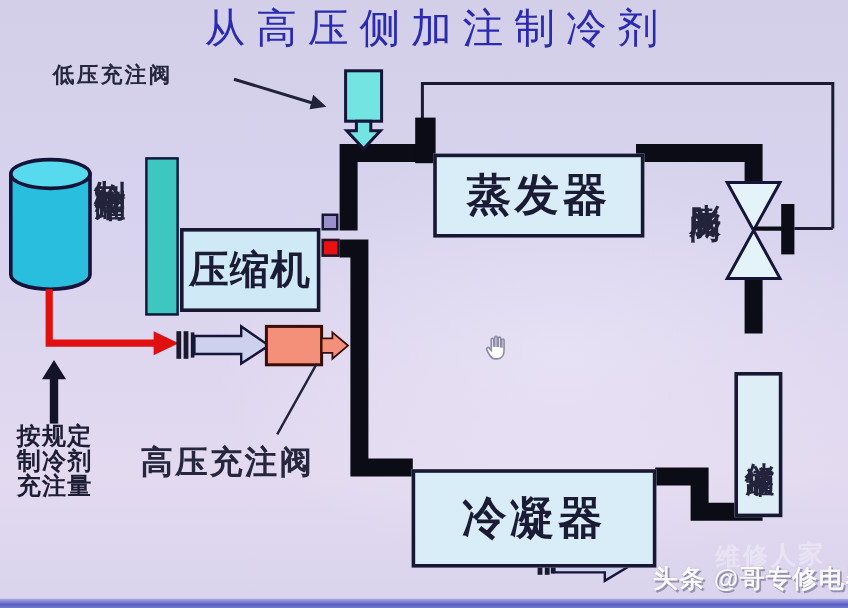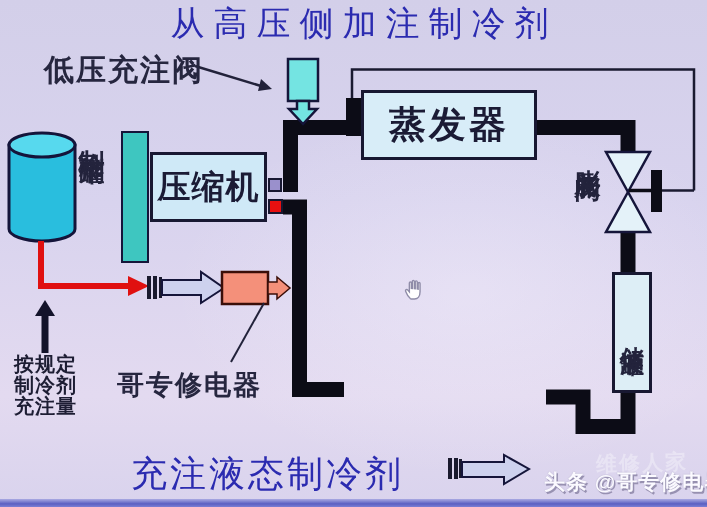--- a/index.html
+++ b/index.html
@@ -13,32 +13,32 @@
   .abs{position:absolute;}
   svg{display:block;}
   .title{
     position:absolute;font-weight:normal;color:#2b2bb0;white-space:nowrap;
   }
   #title-top{left:163px;top:1px;width:402px;font-size:34px;letter-spacing:9px;text-align:center;}
   #title-bottom{left:131px;top:450px;font-size:36px;letter-spacing:3px;}
   .box{
     position:absolute;background:#d8edf8;border:3px solid #181832;box-sizing:border-box;
     display:flex;align-items:center;justify-content:center;
-    font-weight:bold;color:#1b1b35;
+    font-weight:bold;color:#1b1b35;margin-top:38px;
   }
   #evaporator-box{left:361px;top:90px;width:176px;height:70px;font-size:37px;letter-spacing:3px;}
   #condenser-box{left:343px;top:353px;width:204px;height:82px;font-size:37px;letter-spacing:3px;}
   #compressor-box{left:150px;top:152px;width:117px;height:70px;font-size:33px;letter-spacing:1px;background:#cfe9f7;}
   #receiver-box{left:612px;top:272px;width:40px;height:121px;font-size:24px;background:#ddeef6;}
   #compressor-bar{left:121px;top:131px;width:28px;height:132px;background:#3ec6c0;border:2px solid #15153a;box-sizing:border-box;}
   .connector{position:absolute;border:2px solid #181832;box-sizing:border-box;}
   #suction-connector{left:268px;top:178px;width:14px;height:14px;background:#9a90cc;}
   #discharge-connector{left:268px;top:199px;width:15px;height:15px;background:#e81010;}
   .lbl{position:absolute;font-weight:bold;color:#26263f;white-space:nowrap;}
-  #lp-valve-label{left:44px;top:50px;font-size:30px;letter-spacing:2px;}
+  #lp-valve-label{left:44px;top:50px;font-size:18px;letter-spacing:2px;}
   #hp-valve-label{left:117px;top:367px;font-size:27px;letter-spacing:2px;}
   .vlabel{
     position:absolute;writing-mode:vertical-rl;text-orientation:upright;
     font-weight:bold;color:#23233c;letter-spacing:3px;line-height:1;
   }
   #tank-label{left:79px;top:129px;font-size:26px;}
   #expansion-label{left:575px;top:149px;font-size:26px;}
   #charge-note{left:14px;top:354px;font-size:20px;font-weight:bold;color:#1d1d33;line-height:21px;letter-spacing:1px;}
   #watermark{
     position:absolute;left:544px;top:468px;font-size:21px;font-weight:bold;color:#fbfaff;
@@ -105,35 +105,37 @@
       <rect x="448" y="458" width="4" height="21"></rect>
       <rect x="454" y="458" width="4" height="21"></rect>
       <rect x="459" y="459" width="3" height="19"></rect>
     </g>
     <polygon points="462,462 504,462 504,455 529,469 504,484 504,477 462,477" fill="#cdd1ee" stroke="#15153a" stroke-width="2"></polygon>
   </svg>
 
   <div class="box" id="evaporator-box">
     <span>蒸发器</span>
   </div>
+  <div class="box" id="condenser-box">
+    <span>冷凝器</span>
+  </div>
   <div class="abs" id="compressor-bar"></div>
   <div class="box" id="compressor-box">
     <span>压缩机</span>
   </div>
   <div class="connector" id="suction-connector"></div>
   <div class="connector" id="discharge-connector"></div>
   <div class="box vlabel" id="receiver-box">
     <span>储液罐</span>
   </div>
 
   <div class="title" id="title-top">从高压侧加注制冷剂</div>
-  <div class="title" id="title-bottom">充注液态制冷剂</div>
 
   <div class="lbl" id="lp-valve-label">低压充注阀</div>
-  <div class="lbl" id="hp-valve-label">哥专修电器</div>
+  <div class="lbl" id="hp-valve-label">高压充注阀</div>
   <div class="vlabel" id="tank-label">制冷剂罐</div>
   <div class="vlabel" id="expansion-label">膨胀阀</div>
   <div class="abs" id="charge-note">
     <div>按规定</div>
     <div>制冷剂</div>
     <div>充注量</div>
   </div>
 
   <svg class="abs" style="left:402px;top:276px" width="26" height="27" viewBox="0 0 22 23">
     <path d="M7 19.2 C5 17.6 3.9 15.2 3 12.9 C2.6 11.9 4 11 4.7 11.8 L6.2 13.5 V5.9 C6.2 4.7 7.9 4.7 7.9 5.9 V10.5 L8.7 10.6 V4.6 C8.7 3.4 10.4 3.4 10.4 4.6 V10.7 L11.2 10.8 V5 C11.2 3.9 12.9 3.9 12.9 5 V11 L13.7 11.2 V6.4 C13.7 5.3 15.3 5.3 15.3 6.4 V13.5 C15.3 17.2 13.4 19.6 10.6 19.6 C9.2 19.6 7.9 19.8 7 19.2 Z" fill="#ffffff" stroke="#8f8ca8" stroke-width="1.2"></path>

